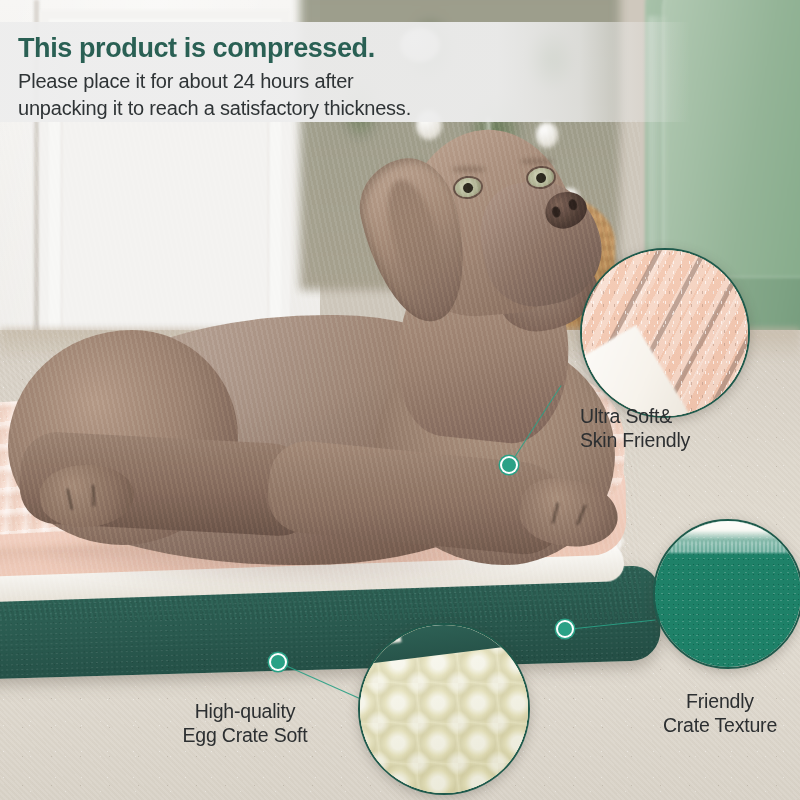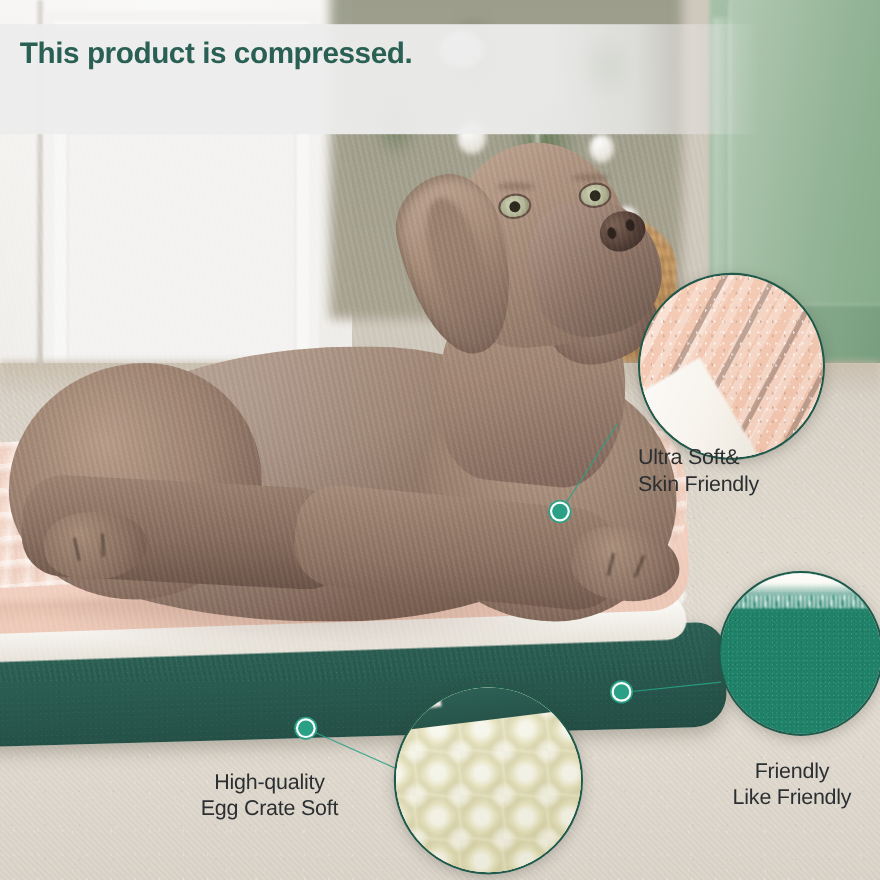--- a/index.html
+++ b/index.html
@@ -583,33 +583,33 @@
   </div>
   <div class="label" style="left:580px;top:405px;"><span>Ultra Soft&amp;</span><br><span>Skin Friendly</span></div>
 
   <div class="callout" style="left:653px;top:519px;">
     <div class="bubble bubble-leather">
       <div class="leather-macro"></div>
       <div class="leather-white-top"></div>
       <div class="leather-fuzz-edge"></div>
     </div>
   </div>
-  <div class="label center" style="left:640px;top:690px;width:160px;"><span>Friendly</span><br><span>Like Friendly</span></div>
+  <div class="label center" style="left:640px;top:690px;width:160px;"><span>Friendly</span><br><span>Crate Texture</span></div>
 
   <div class="callout" style="left:358px;top:623px;">
     <div class="bubble bubble-foam">
       <div class="foam-macro">
         <div class="foam-macro2"></div>
         <div class="foam-shade"></div>
       </div>
       <div class="foam-green-corner"></div>
       <div class="foam-white-corner"></div>
     </div>
   </div>
   <div class="label center" style="left:135px;top:700px;width:220px;"><span>High-quality</span><br><span>Egg Crate Soft</span></div>
 
   <div class="header-overlay"></div>
   <div class="header-text">
     <div class="h-title">This product is compressed.</div>
-    <div class="h-sub"><br></div>
+    <div class="h-sub"><span>Please place it for about 24 hours after</span><br><span>unpacking it to reach a satisfactory thickness.</span></div>
   </div>
 
 </div>
 
 </body></html>

